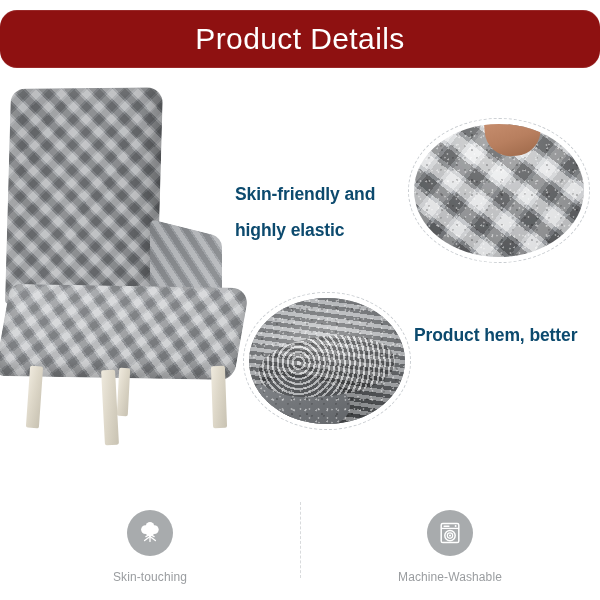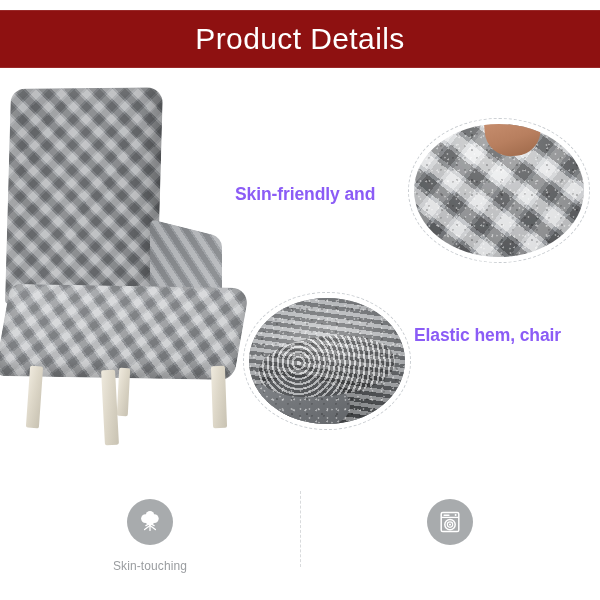--- a/index.html
+++ b/index.html
@@ -25,20 +25,21 @@
     position: absolute;
     left: 0;
     top: 10px;
     width: 600px;
     height: 58px;
     background: #8e1111;
     display: flex;
     align-items: center;
     justify-content: center;
     box-shadow: inset 0 1px 0 rgba(255,255,255,0.10), inset 0 -1px 0 rgba(255,255,255,0.10);
+    border-radius: 17px;
   }
   .banner-title {
     color: #ffffff;
     font-size: 30px;
     font-weight: 400;
     letter-spacing: 0.4px;
     line-height: 1;
   }
 
   
@@ -213,34 +214,34 @@
     border-radius: 50%;
     background: linear-gradient(150deg, #85888c 0%, #5f6266 100%);
   }
 
   #inset-weave-circle { left: 408px; top: 118px; width: 182px; height: 145px; }
   #inset-hem-circle   { left: 243px; top: 292px; width: 168px; height: 138px; }
 
   
   .callout {
     position: absolute;
-    color: #8b5cf6;
+    color: #0c4a6e;
     font-size: 17.5px;
     font-weight: 700;
     line-height: 36px;
     letter-spacing: -0.1px;
   }
   #callout-skin { left: 235px; top: 176px; width: 175px; }
   #callout-hem  { left: 414px; top: 317px; width: 186px; }
 
   
   .features {
     position: absolute;
     left: 0;
-    top: 489px;
+    top: 500px;
     width: 600px;
     height: 100px;
     display: flex;
     align-items: flex-start;
   }
   .feature {
     flex: 1 1 0;
     display: flex;
     flex-direction: column;
     align-items: center;
@@ -305,24 +306,25 @@
     <div class="inset-media">
       <div class="inset-hem"></div>
       <div class="inset-hem-base"></div>
       <div class="inset-hem-fold"></div>
       <div class="inset-grain"></div>
     </div>
   </div>
 
   <div class="callout" id="callout-skin">
     <div>Skin-friendly and</div>
+    <div>highly elastic</div>
   </div>
 
   <div class="callout" id="callout-hem">
-    <div>Elastic hem, chair</div>
+    <div>Product hem, better</div>
   </div>
 
   <div class="features">
 
     <div class="feature">
       <div class="feature-icon">
         <span>
           <svg width="26" height="26" viewBox="0 0 26 26" aria-hidden="true">
             <g fill="#ffffff">
               <circle cx="8.4" cy="9.6" r="4.3"></circle>
@@ -352,17 +354,18 @@
             <rect x="4.2" y="3.4" width="17.6" height="19.2" rx="1.6" fill="none" stroke="#ffffff" stroke-width="1.5"></rect>
             <path d="M4.2 8.4 L21.8 8.4" stroke="#ffffff" stroke-width="1.3"></path>
             <rect x="6.4" y="5.4" width="6.2" height="1.5" rx="0.7" fill="#ffffff"></rect>
             <circle cx="18.6" cy="6.1" r="1.0" fill="#ffffff"></circle>
             <circle cx="13" cy="15.6" r="5.2" fill="none" stroke="#ffffff" stroke-width="1.5"></circle>
             <circle cx="13" cy="15.6" r="2.7" fill="none" stroke="#ffffff" stroke-width="1.2"></circle>
             <circle cx="13" cy="15.6" r="1.1" fill="#ffffff"></circle>
           </svg>
         </span>
       </div>
+      <div class="feature-label">Machine-Washable</div>
     </div>
 
   </div>
 
 </div>
 
 </body></html>

